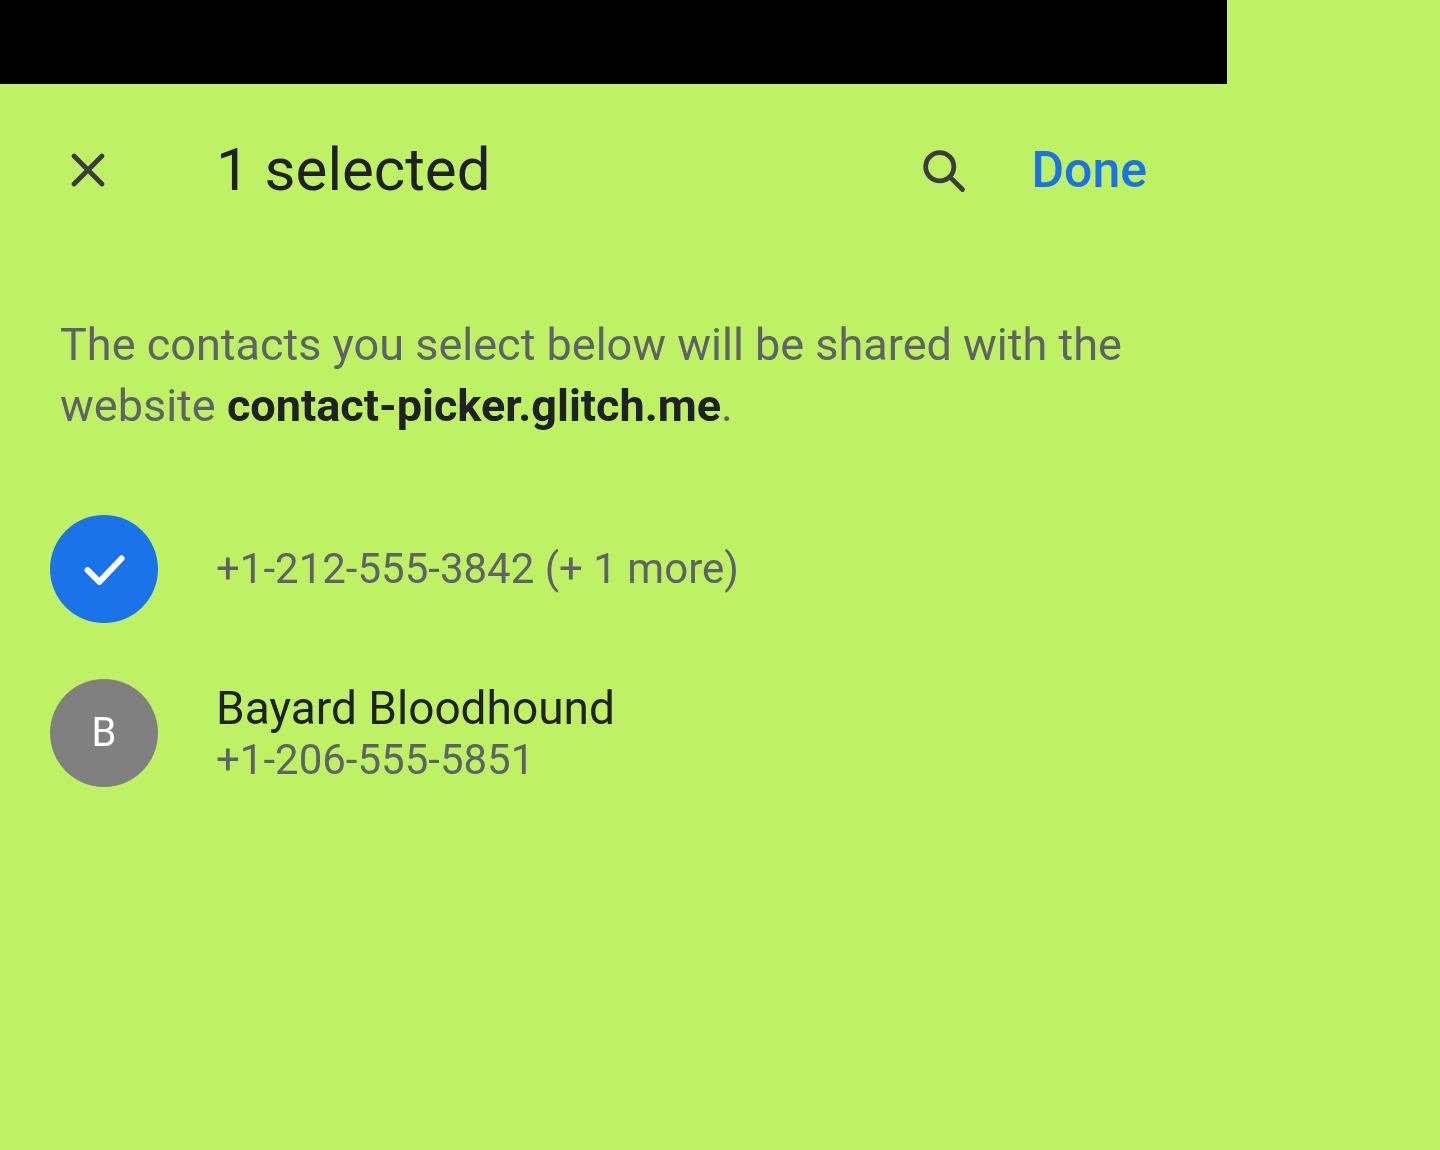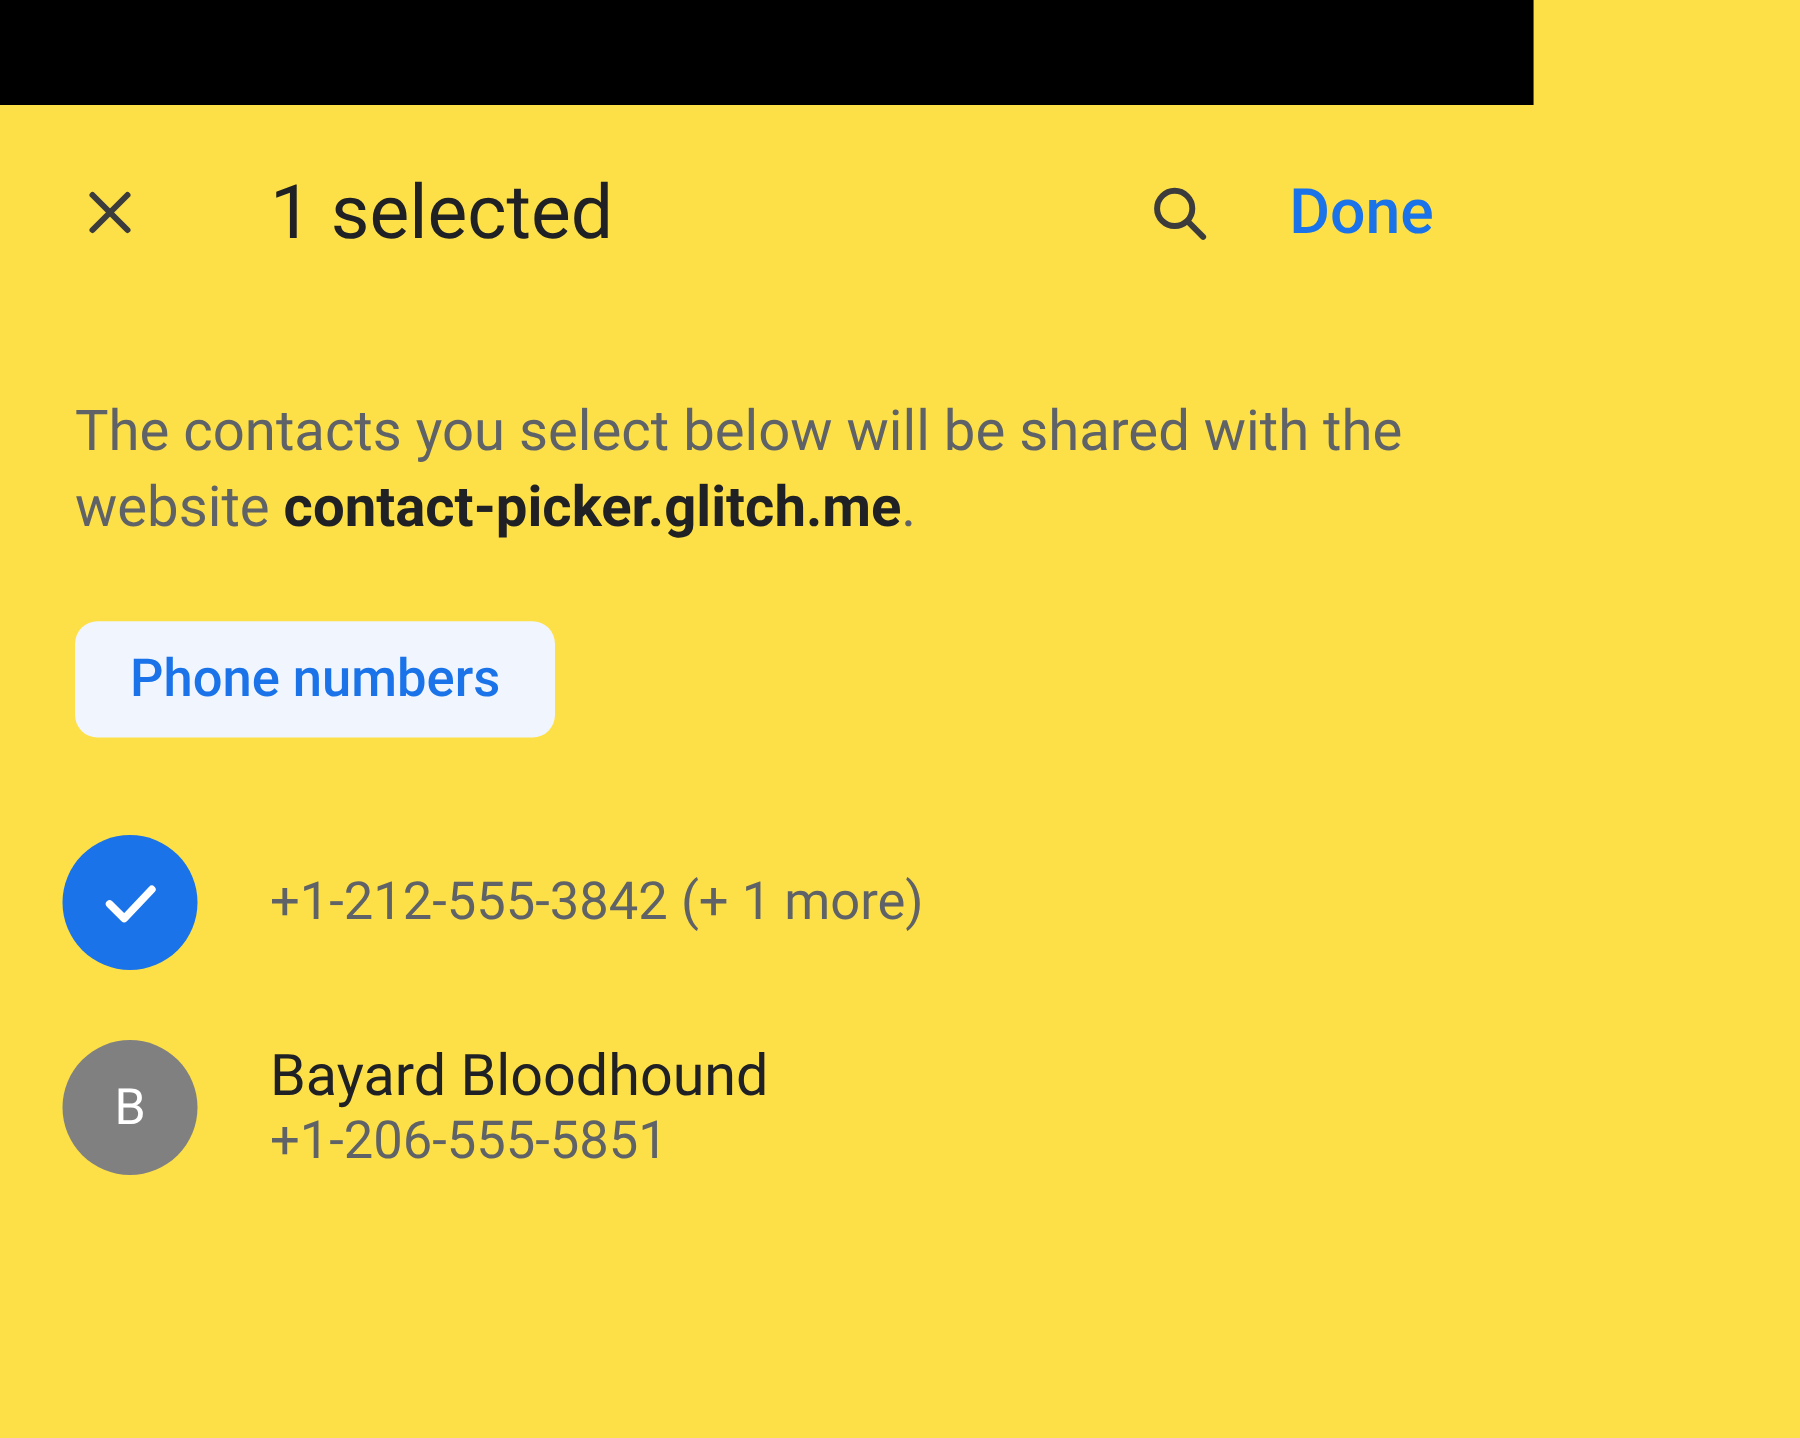--- a/index.html
+++ b/index.html
@@ -115,21 +115,21 @@
     font-weight: 400;
   }
   .cropped-area {
     width: 1227px;
     height: 978px;
     overflow: hidden;
   }
   .outer {
     width: 1440px;
     height: 1150px;
-    background: #fde047;
+    background: #bef264;
     position: relative;
   }
 </style>
 </head>
 <body>
 
 <div class="outer">
   <div class="cropped-area">
     <div class="statusbar"></div>
 
@@ -147,21 +147,20 @@
             <line x1="15.5" y1="15.5" x2="21" y2="21" stroke="#3c3c3c" stroke-width="2.2" stroke-linecap="round"></line>
           </svg>
         </div>
         <div class="done-btn">Done</div>
       </div>
 
       <div class="description">
         <span>The contacts you select below will be shared with the website </span><span class="website">contact-picker.glitch.me</span><span>.</span>
       </div>
 
-      <div class="chip">Phone numbers</div>
 
       <div class="contact-list">
 
         <div class="contact-row">
           <div class="avatar selected">
             <svg width="56" height="56" viewBox="0 0 24 24">
               <path d="M5 12.5 L10 17.5 L19.5 7.5" stroke="#fff" stroke-width="2.6" fill="none" stroke-linecap="round" stroke-linejoin="round"></path>
             </svg>
           </div>
           <div class="contact-info">

